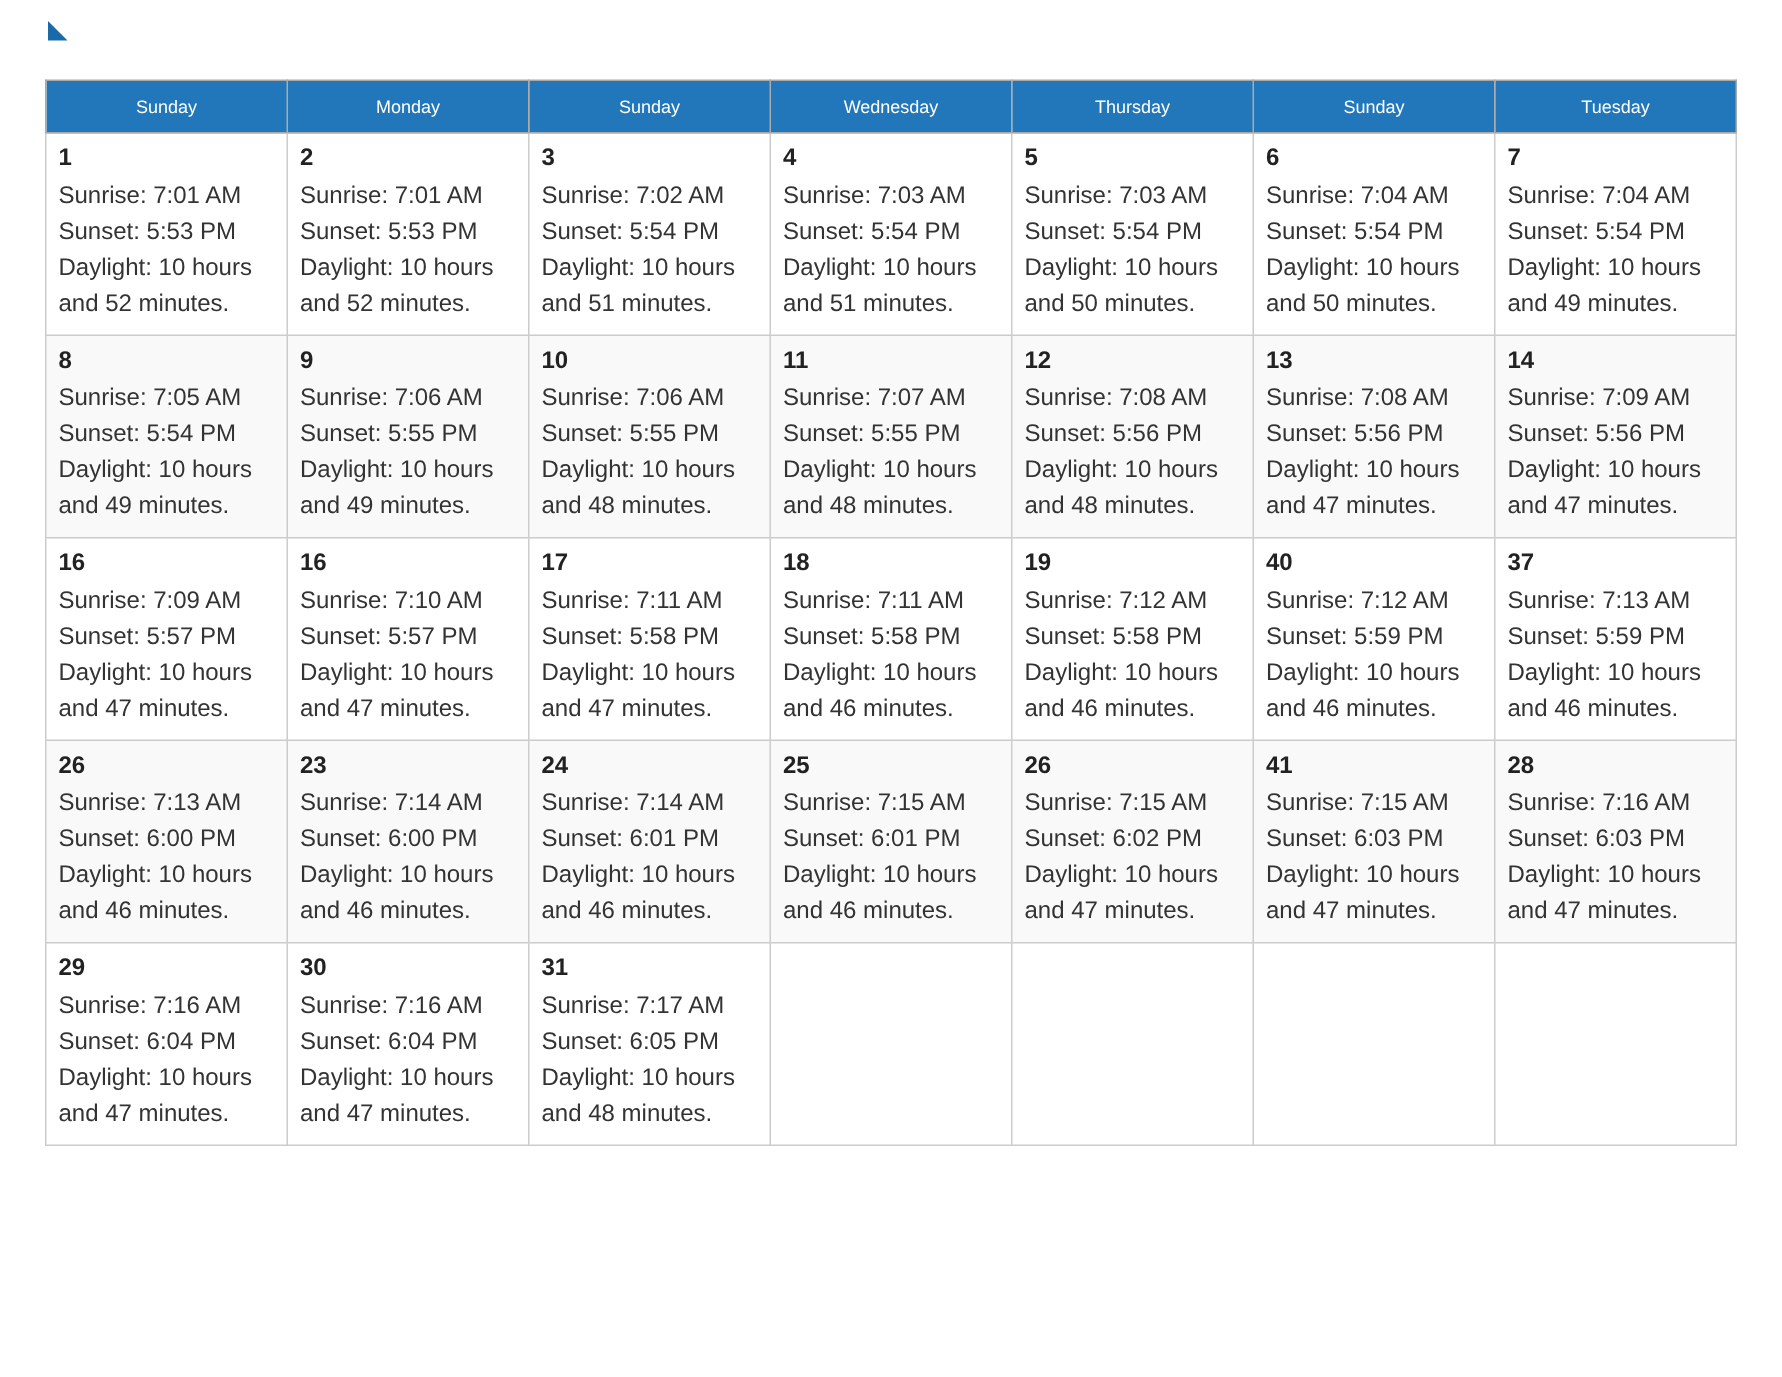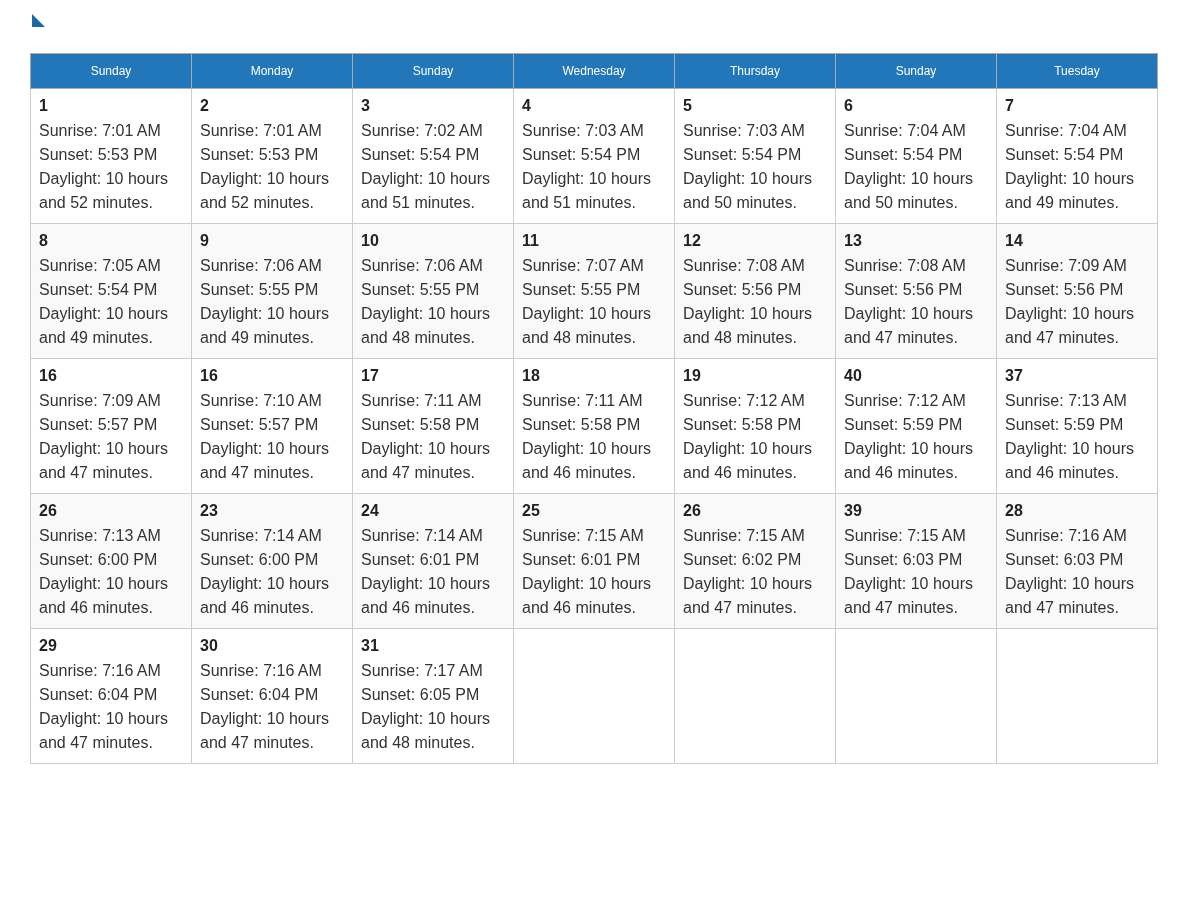--- a/index.html
+++ b/index.html
@@ -232,21 +232,21 @@
         </td>
         <td>
           <div class="day-number">25</div>
           <div class="day-info">Sunrise: 7:15 AM<br>Sunset: 6:01 PM<br>Daylight: 10 hours<br>and 46 minutes.</div>
         </td>
         <td>
           <div class="day-number">26</div>
           <div class="day-info">Sunrise: 7:15 AM<br>Sunset: 6:02 PM<br>Daylight: 10 hours<br>and 47 minutes.</div>
         </td>
         <td>
-          <div class="day-number">39</div>
+          <div class="day-number">41</div>
           <div class="day-info">Sunrise: 7:15 AM<br>Sunset: 6:03 PM<br>Daylight: 10 hours<br>and 47 minutes.</div>
         </td>
         <td>
           <div class="day-number">28</div>
           <div class="day-info">Sunrise: 7:16 AM<br>Sunset: 6:03 PM<br>Daylight: 10 hours<br>and 47 minutes.</div>
         </td>
       </tr>
       <tr>
         <td>
           <div class="day-number">29</div>

